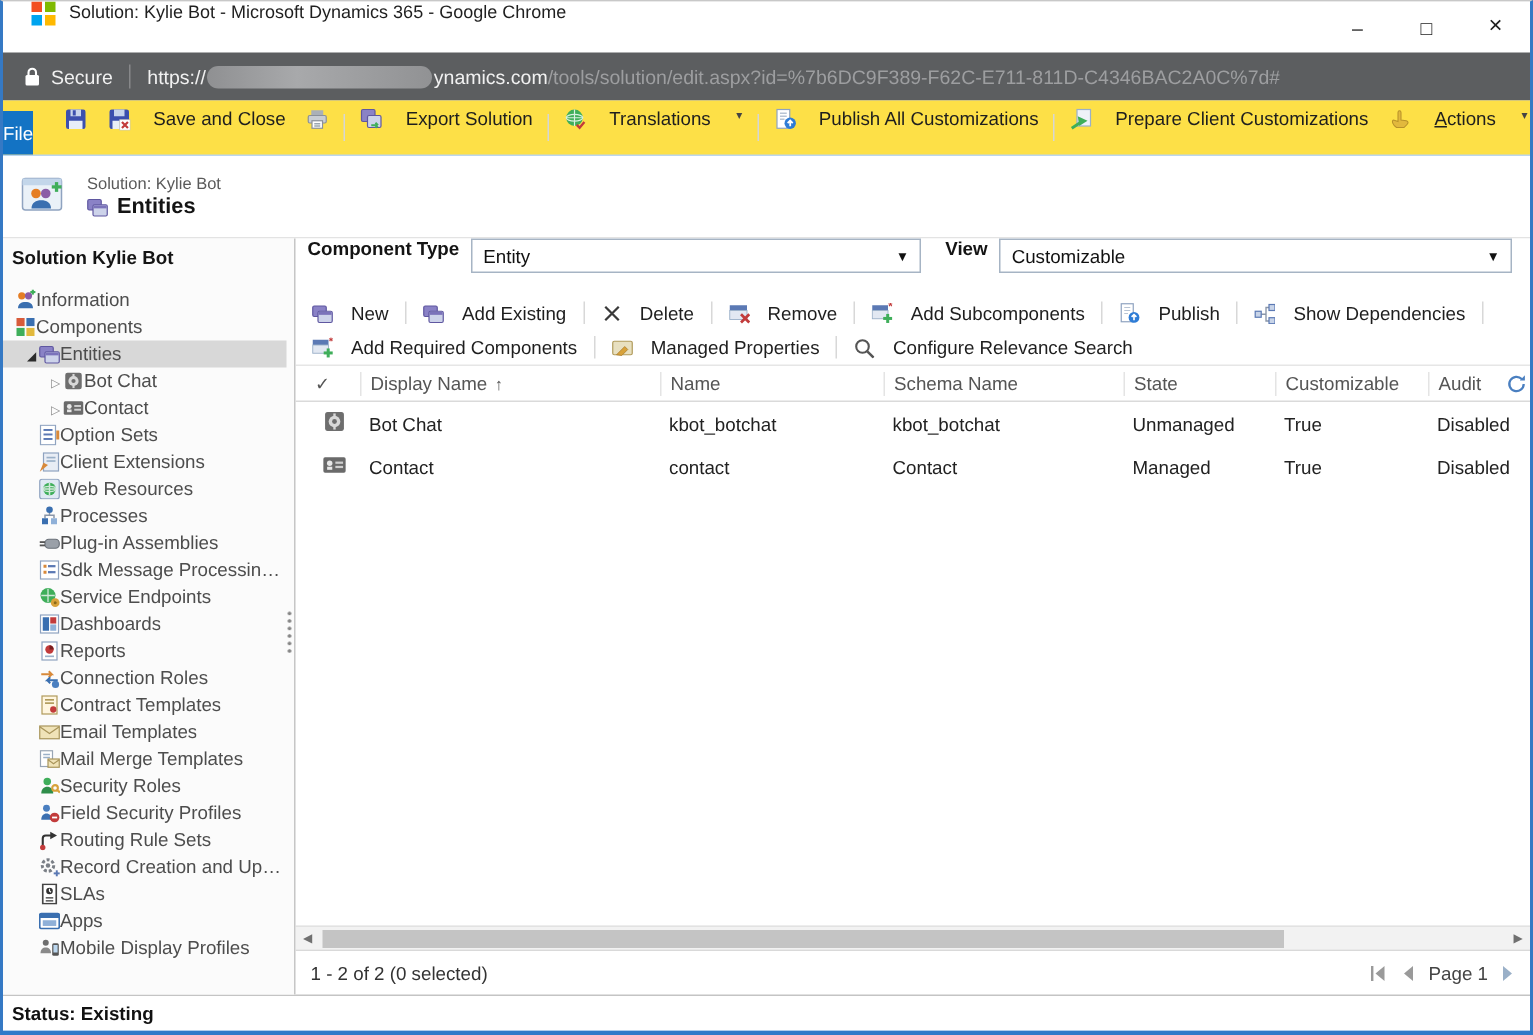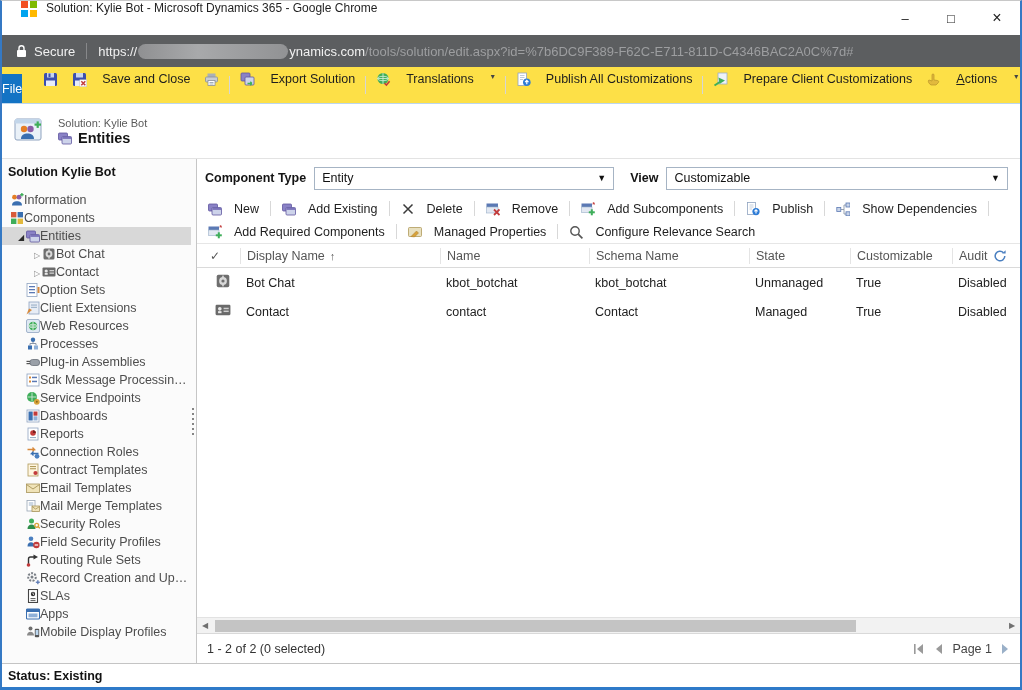--- a/index.html
+++ b/index.html
@@ -53,41 +53,41 @@
   .lvl1{padding-left:14px}
   .lvl2{padding-left:30px}
   .sel{background:#d8d8d8}
   .exp{width:10px;flex:none;text-align:center}
   .exp-open::before{content:"◢";font-size:8px;color:#2b2b2b}
   .exp-closed::before{content:"▷";font-size:8px;color:#8a8a8a}
   .si{width:14px;height:14px;flex:none;display:inline-flex}
   .splitter{position:absolute;right:1px;top:248px;width:4px;height:30px;background:radial-gradient(circle at 2px 2px,#858585 1px,transparent 1.4px);background-size:4px 5px;cursor:col-resize}
 
   .main{flex:1;display:flex;flex-direction:column;min-width:0;background:#fff}
-  .filters{height:38px;flex:none;display:flex;align-items:center;padding:0 8px}
+  .filters{height:38px;flex:none;display:flex;padding:0 8px}
   .flabel{font-weight:bold;color:#141414;flex:none}
   .dropdown{height:23px;border:1px solid #a6b4c4;background:#fff;display:flex;align-items:center;justify-content:space-between;padding:0 7px;color:#111;cursor:default}
   .dd-ct{width:300px;margin-left:8px}
   .fl-view{margin-left:16px}
   .dd-view{flex:1;margin-left:8px;margin-right:4px}
   .dd-caret{font-size:9px;color:#111}
 
   .gtoolbar{height:23px;flex:none;display:flex;align-items:center;padding:0 4px;color:#1e1e1e}
   .gtoolbar2{border-bottom:1px solid #e6e6e6;height:24px}
   .gt-btn{display:flex;align-items:flex-end;gap:12px;padding:0 7px;white-space:nowrap;cursor:default}
   .gt-sep{width:1px;height:15px;background:#d8d8d8;margin:0 4px;flex:none}
 
   .grid{flex:1;display:flex;flex-direction:column;min-height:0}
   .gcols{display:grid;grid-template-columns:43px 200px 149px 160px 101px 102px 1fr;align-items:center}
   .ghead{height:24px;flex:none;border-bottom:1px solid #dadada;color:#555}
   .ghead .hcell{display:flex;align-items:center;gap:5px;height:16px;padding-left:6px;border-left:1px solid #e4e4e4;cursor:default}
   .ghead .hcell:first-child{border-left:none;padding-left:13px}
   .check-glyph::before{content:"✓";color:#555;font-size:12px}
   .sort-arrow::before{content:"↑";color:#555;font-size:11px}
-  .hcell-audit{display:flex;align-items:center;justify-content:flex-start;padding-right:2px}
+  .hcell-audit{display:flex;align-items:center;justify-content:space-between;padding-right:2px}
   .grow{height:29px;flex:none;color:#222;cursor:default}
   .grow .cell{padding-left:6px;overflow:hidden;text-overflow:ellipsis;white-space:nowrap}
   .rowicon{width:16px;height:16px;margin-left:12px;display:inline-flex}
   .gspace{flex:1}
 
   .hscroll{height:16px;flex:none;display:flex;align-items:center;background:#f2f2f2;border-top:1px solid #e2e2e2}
   .hs-arrow{width:16px;flex:none;text-align:center;font-size:8px;color:#707070;cursor:default}
   .hs-track{flex:1;height:16px;position:relative}
   .hs-thumb{position:absolute;left:2px;top:2px;width:81%;height:12px;background:#c4c4c4;cursor:default}
 

